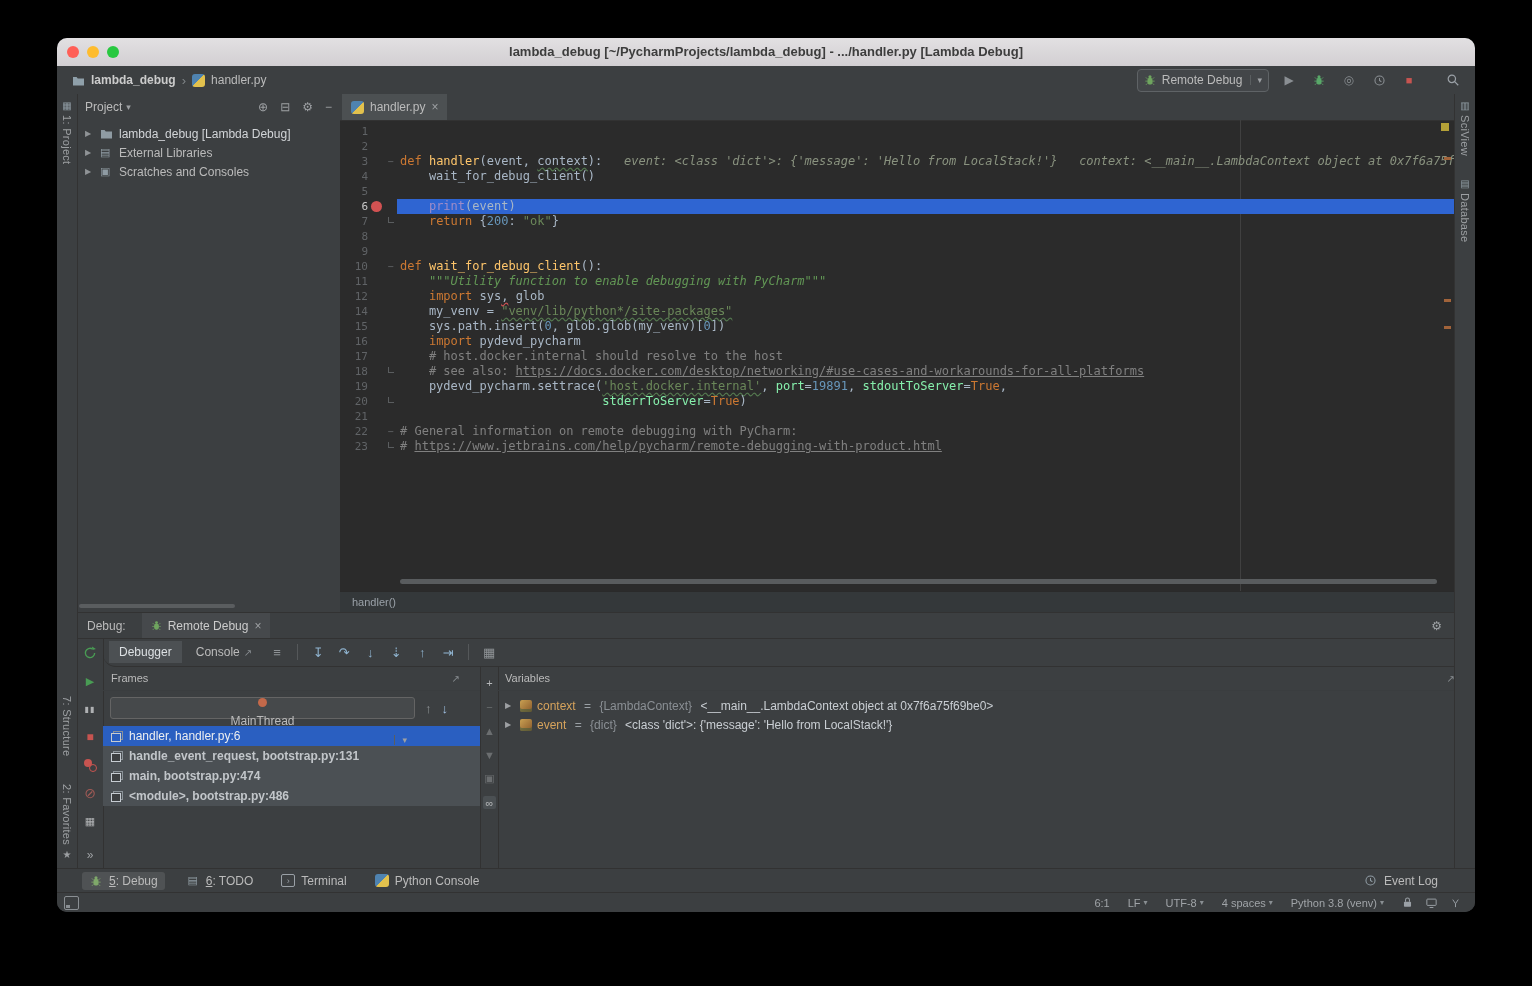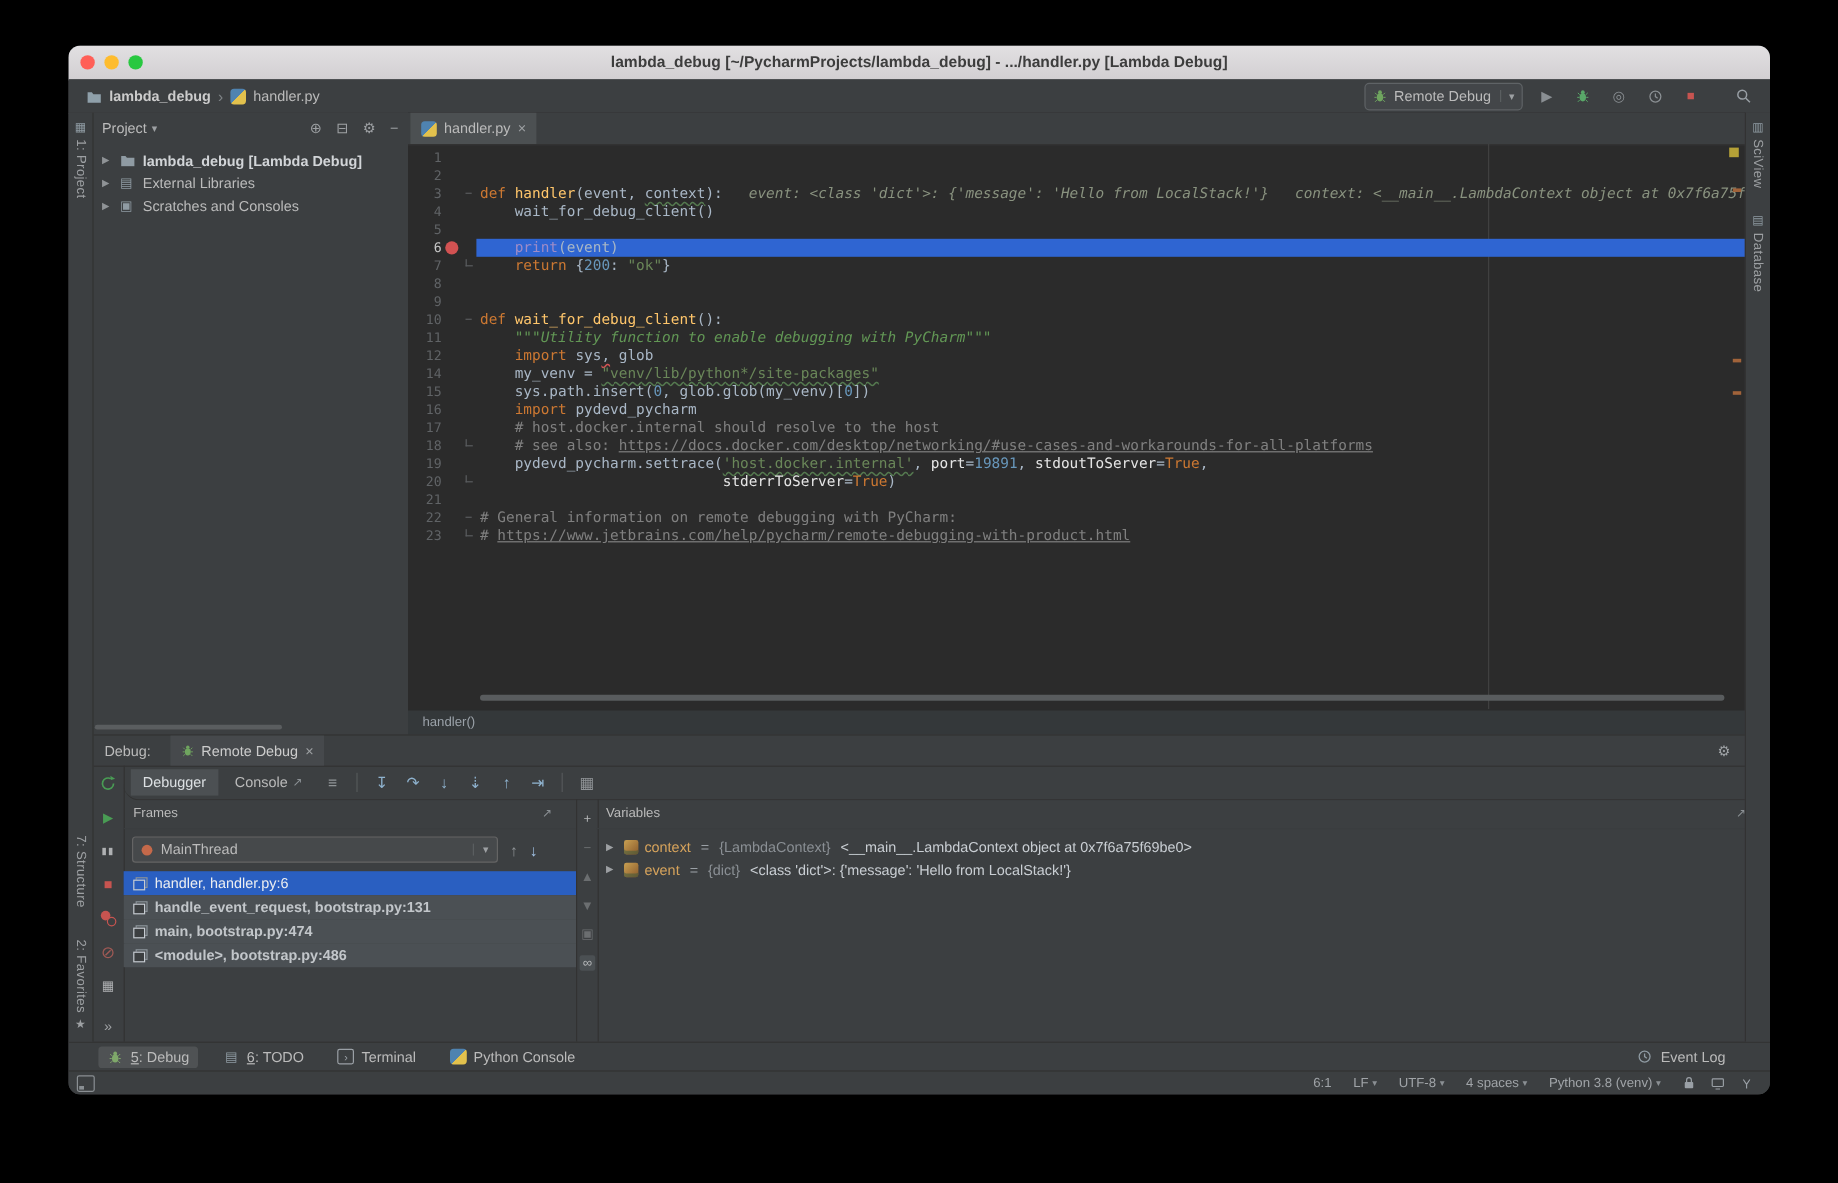--- a/index.html
+++ b/index.html
@@ -45,21 +45,21 @@
   .stripe.right .s1{position:absolute;top:6px;left:0;right:0;}
   .stripe.right .s2{position:absolute;top:84px;left:0;right:0;}
   .star{color:#9da0a3;font-size:10px;}
   
   .project-panel{position:absolute;left:20px;top:56px;width:263px;height:518px;background:#3c3f41;
     border-right:1px solid #323232;}
   .panel-header{height:26px;display:flex;align-items:center;font-size:12px;color:#bbb;padding:0 8px;gap:4px;}
   .panel-header .hicons{margin-left:auto;display:flex;gap:12px;color:#9da0a3;font-size:12px;}
   .tree{margin-top:4px;}
   .tree-item{display:flex;align-items:center;gap:5px;height:19px;padding-left:8px;font-size:12px;color:#bbb;white-space:nowrap;}
-  .tree-item.bold .tlabel{font-weight:bold;color:#d2d5d8;}
+  .tree-item.bold .tlabel{font-weight:normal;color:#d2d5d8;}
   .chev{width:10px;font-size:8px;color:#8f9396;flex:none;}
   .titem-icon{width:14px;flex:none;display:inline-flex;color:#8f9ba3;font-size:11px;}
   .proj-scroll{position:absolute;left:2px;bottom:4px;width:156px;height:4px;border-radius:2px;background:#5a5d5f;}
   
   .editor-col{position:absolute;left:283px;top:56px;right:20px;height:518px;background:#2b2b2b;}
   .tabbar{position:absolute;left:0;top:0;right:0;height:26px;background:#3c3f41;border-bottom:1px solid #323232;display:flex;}
   .etab{display:flex;align-items:center;gap:6px;background:#4c5052;padding:0 9px;font-size:12px;color:#bbb;margin-left:2px;}
   .etab .close{color:#9da0a3;font-size:12px;}
   .editor{position:absolute;left:0;top:26px;right:0;bottom:20px;overflow:hidden;}
   .margin-guide{position:absolute;left:900px;top:0;bottom:0;width:1px;background:#404040;}
@@ -69,21 +69,21 @@
   .line.cur .ln{color:#c8c8c8;}
   .bpcol{width:16px;flex:none;position:relative;}
   .bp-dot{position:absolute;left:3px;top:2px;width:11px;height:11px;border-radius:50%;background:#d25252;}
   .foldcol{width:13px;flex:none;color:#606366;font-size:10px;text-align:center;line-height:15px;}
   .fold-end{display:inline-block;width:5px;height:5px;border-left:1px solid #5a5d5f;border-bottom:1px solid #5a5d5f;margin-bottom:2px;}
   .codetext{flex:1;white-space:pre;padding-left:3px;}
   .line.cur .codetext{background:#2f65d2;}
   .t-k{color:#cc7832}.t-f{color:#ffc66b}.t-p{color:#a9b7c6}.t-s{color:#6a8759}
   .t-d{color:#629755;font-style:italic}.t-c{color:#808080}
   .t-cl{color:#808080;text-decoration:underline}
-  .t-n{color:#6897bb}.t-a{color:#e5e5e5}.t-b{color:#9e8cc8}
+  .t-n{color:#6897bb}.t-a{color:#86efac}.t-b{color:#9e8cc8}
   .t-h{color:#89927f;font-style:italic}
   .t-e{color:#a9b7c6;text-decoration:underline wavy #d25252;text-underline-offset:2px;}
   .t-ty{text-decoration:underline wavy #54794f;text-underline-offset:2px;}
   .hscroll{position:absolute;left:60px;right:18px;bottom:8px;height:5px;border-radius:3px;background:#595c5e;}
   .insp-square{position:absolute;right:6px;top:3px;width:8px;height:8px;background:#b5a137;}
   .stripe-mark{position:absolute;right:4px;width:7px;height:3px;background:#a1633a;}
   .ebreadcrumb{position:absolute;left:0;right:0;bottom:0;height:20px;background:#34383a;border-top:1px solid #2a2a2a;
     display:flex;align-items:center;padding-left:12px;font-size:11px;color:#9aa1a8;}
   
   .debug-panel{position:absolute;left:20px;right:0;top:574px;height:256px;background:#3c3f41;border-top:1px solid #323232;}
@@ -110,21 +110,21 @@
   .pause-glyph{font-size:8px;letter-spacing:1px;}
   .bp2{position:relative;width:14px;height:14px;}
   .bp2::before{content:"";position:absolute;left:1px;top:1px;width:8px;height:8px;border-radius:50%;background:#c75450;}
   .bp2::after{content:"";position:absolute;right:0;bottom:0;width:6px;height:6px;border-radius:50%;border:1.5px solid #c75450;}
   .debug-body{position:absolute;left:26px;top:53px;right:0;bottom:0;}
   .frames-pane{position:absolute;left:0;top:0;bottom:0;width:377px;}
   .pane-header{height:24px;display:flex;align-items:center;padding:0 8px;font-size:11px;color:#bbb;border-bottom:1px solid #3a3d3f;}
   .pin{margin-left:auto;color:#8a8f93;font-size:10px;padding-right:12px;}
   .combo-row{display:flex;align-items:center;gap:10px;padding:6px 0 4px 7px;}
   .combo{width:305px;height:22px;background:#46494b;border:1px solid #646464;border-radius:3px;
-    display:flex;align-items:center;gap:7px;padding:0 7px;font-size:12px;color:#bbb;box-sizing:border-box;}
+    display:flex;align-items:center;gap:7px;padding:0 7px;font-size:12px;color:#bbb;box-sizing:border-box;flex-direction:column;}
   .thread-dot{width:9px;height:9px;border-radius:50%;background:#c4694a;flex:none;}
   .combo .dd{margin-left:auto;border-left:1px solid #5a5e60;padding-left:7px;color:#9da0a3;font-size:9px;}
   .updown{font-size:13px;color:#8f9396;}
   .updown.blue{color:#a0c0e4;}
   .frames-list{margin-top:3px;}
   .frame-row{display:flex;align-items:center;gap:7px;height:20px;padding-left:8px;font-size:12px;color:#c2c6ca;white-space:nowrap;}
   .frame-row.lib{background:#4b5054;font-weight:bold;}
   .frame-row.sel{background:#2a5fc1;color:#eceef0;}
   .frame-icon{position:relative;width:11px;height:10px;flex:none;}
   .frame-icon::before{content:"";position:absolute;left:2px;top:0;width:8px;height:7px;border:1px solid #8b9399;}

